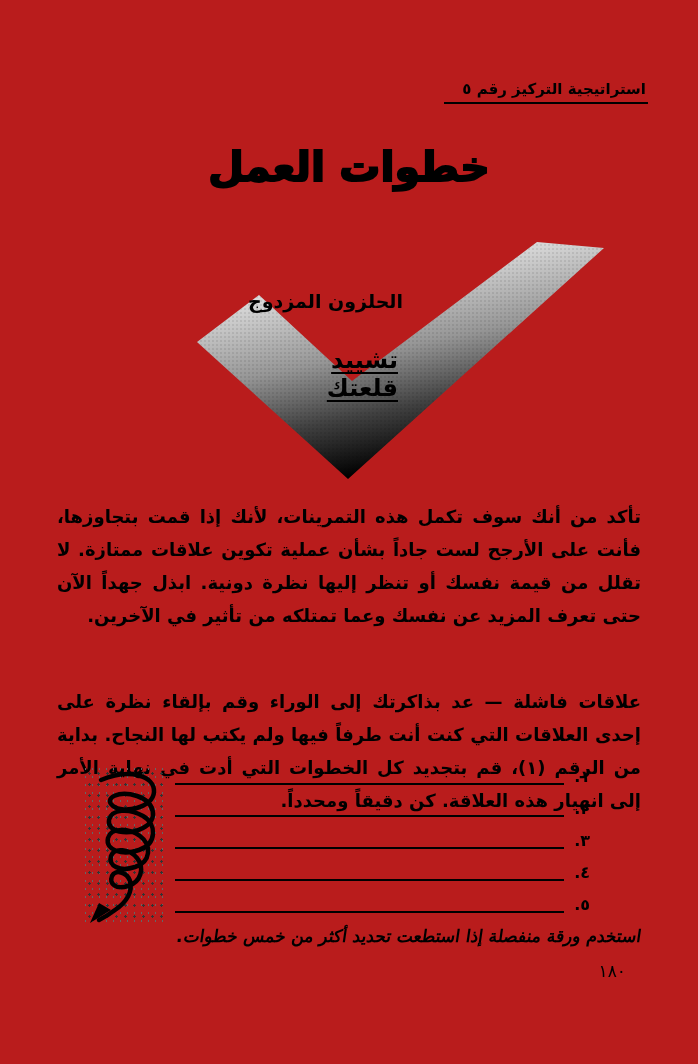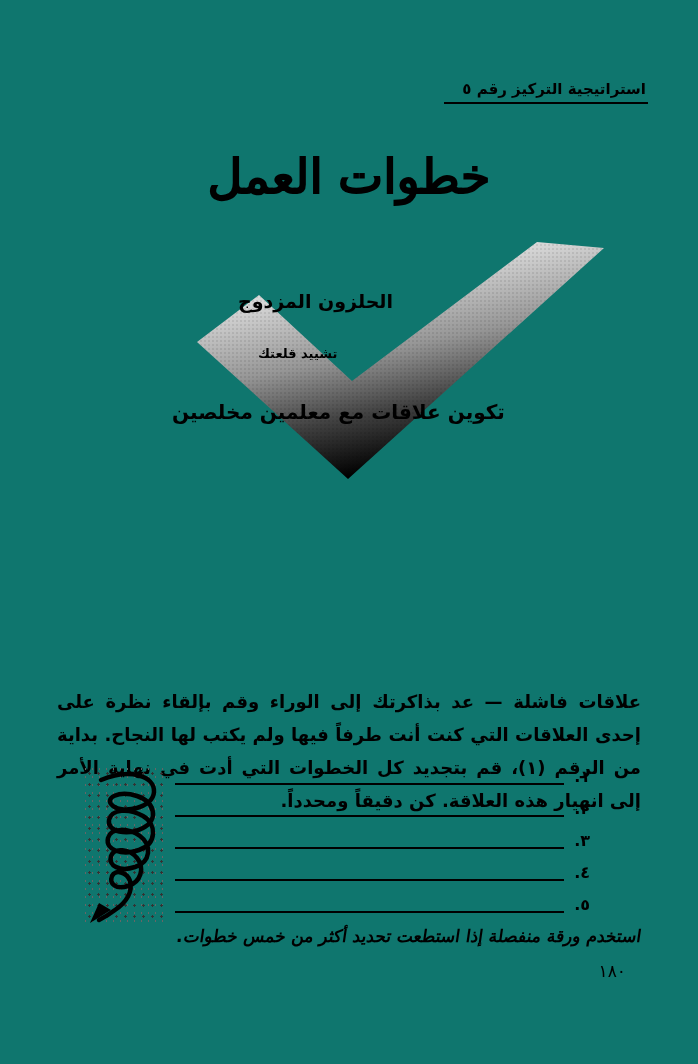--- a/index.html
+++ b/index.html
@@ -1,44 +1,44 @@
 <!DOCTYPE html>
 <html lang="ar" dir="rtl"><head>
 <meta charset="utf-8">
 <style>
   html,body{margin:0;padding:0;background:#e9e9e9;}
   .page{
     position:relative;
     width:698px;height:1064px;
-    background:#0f766e;
+    background:#b91c1c;
     color:#000;
     font-family:"DejaVu Sans",sans-serif;
     direction:rtl;
     overflow:hidden;
     margin:0 auto;
   }
   .running-head{
     position:absolute;top:80px;right:50px;
     font-size:15px;font-weight:bold;
     padding:0 2px 4px 18px;
     border-bottom:2px solid #000;
     white-space:nowrap;
   }
   .title{
     position:absolute;top:116px;left:0;right:0;
     text-align:center;
-    font-size:48px;font-weight:400;
+    font-size:41px;font-weight:700;
     -webkit-text-stroke:2px #000;
     letter-spacing:1px;
   }
   .figure{position:absolute;top:236px;left:188px;width:420px;height:245px;}
   .figure svg{position:absolute;left:0;top:0;}
-  .fig-text{position:absolute;font-weight:bold;text-align:left;z-index:2;}
+  .fig-text{position:absolute;font-weight:bold;text-align:right;z-index:2;}
   .fig-line1{top:54px;left:50px;width:165px;font-size:19px;}
-  .fig-line2{top:110px;left:70px;width:132px;font-size:13px;text-underline-offset:4px;}
+  .fig-line2{top:110px;left:78px;width:132px;font-size:24px;text-decoration:underline;text-underline-offset:4px;}
   .fig-line3{top:164px;left:-16px;width:334px;font-size:20px;}
   .para{
     position:absolute;right:57px;left:57px;
     font-size:18px;line-height:33px;font-weight:bold;
     text-align:justify;text-justify:inter-word;
   }
   .para1{top:482px;}
   .para2{top:667px;}
   .section-heading{
     position:absolute;top:626px;right:57px;
@@ -91,23 +91,23 @@
         </linearGradient>
         <pattern id="halftone" width="4" height="4" patternUnits="userSpaceOnUse">
           <circle cx="1" cy="1" r="0.7" fill="#000" opacity="0.22"></circle>
         </pattern>
       </defs>
       <polygon points="71,59 164,145 349,6 416,12 160,243 9,106" fill="url(#gradV)"></polygon>
       <polygon points="71,59 164,145 349,6 416,12 160,243 9,106" fill="url(#halftone)"></polygon>
     </svg>
     <div class="fig-text fig-line1">الحلزون المزدوج</div>
     <div class="fig-text fig-line2">تشييد قلعتك</div>
-    <div class="fig-text fig-line3">تكوين علاقات مع معلمين مخلصين</div>
   </div>
 
+  <p class="para para1">تأكد من أنك سوف تكمل هذه التمرينات، لأنك إذا قمت بتجاوزها، فأنت على الأرجح لست جاداً بشأن عملية تكوين علاقات ممتازة. لا تقلل من قيمة نفسك أو تنظر إليها نظرة دونية. ابذل جهداً الآن حتى تعرف المزيد عن نفسك وعما تمتلكه من تأثير في الآخرين.</p>
 
 
   <p class="para para2">علاقات فاشلة — عد بذاكرتك إلى الوراء وقم بإلقاء نظرة على إحدى العلاقات التي كنت أنت طرفاً فيها ولم يكتب لها النجاح. بداية من الرقم (١)، قم بتجديد كل الخطوات التي أدت في نهاية الأمر إلى انهيار هذه العلاقة. كن دقيقاً ومحدداً.</p>
 
   <div class="spiral">
     <svg width="80" height="158" viewBox="0 0 80 158">
       <path d="M 16 12
                C 45 0, 70 8, 69 24
                C 68 40, 38 46, 28 38
                C 18 30, 34 22, 52 28

